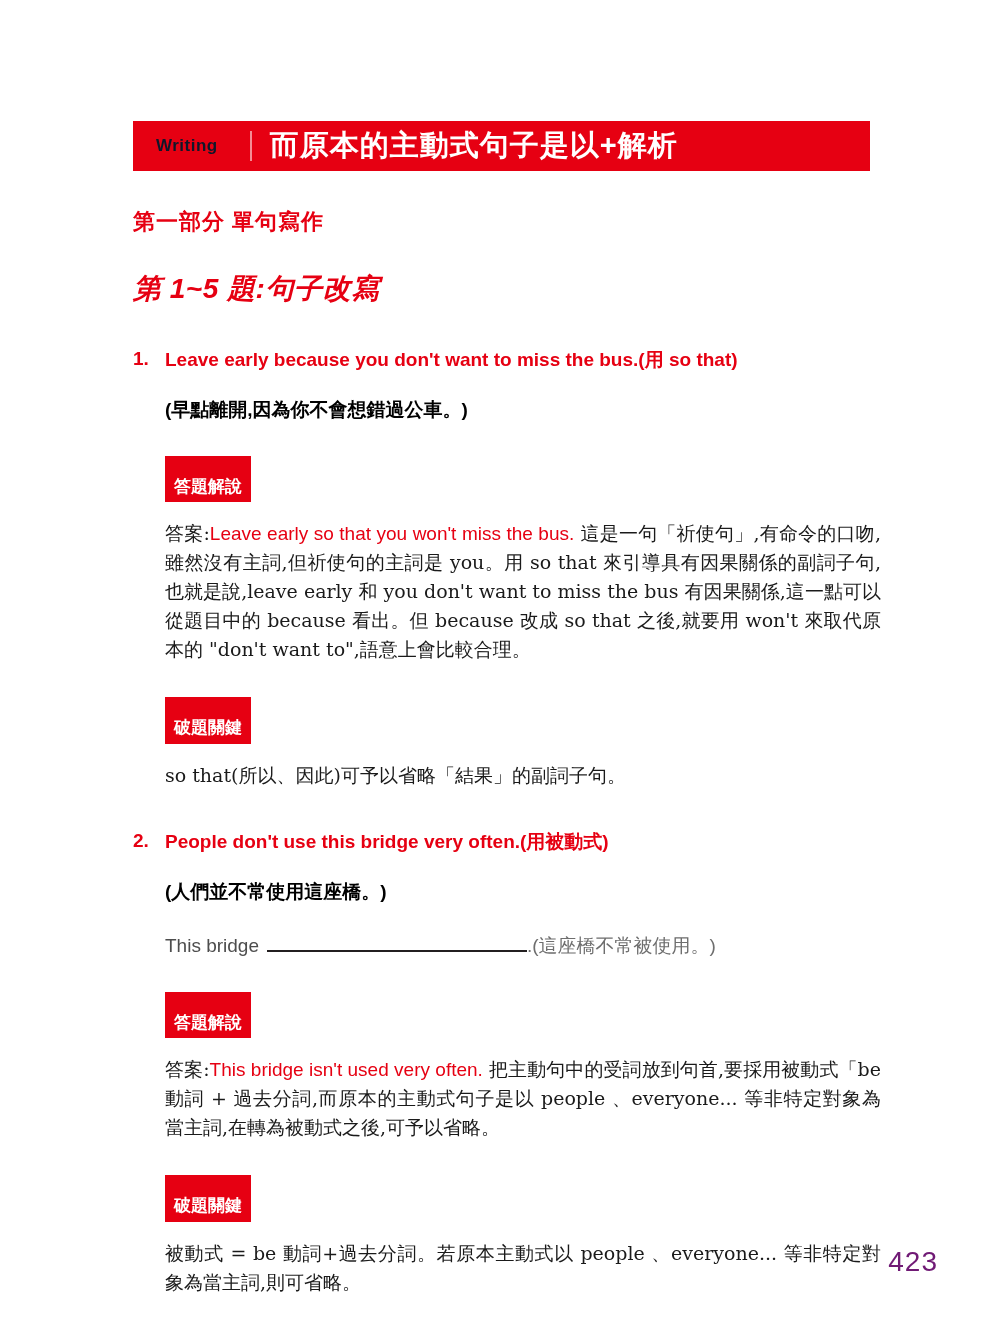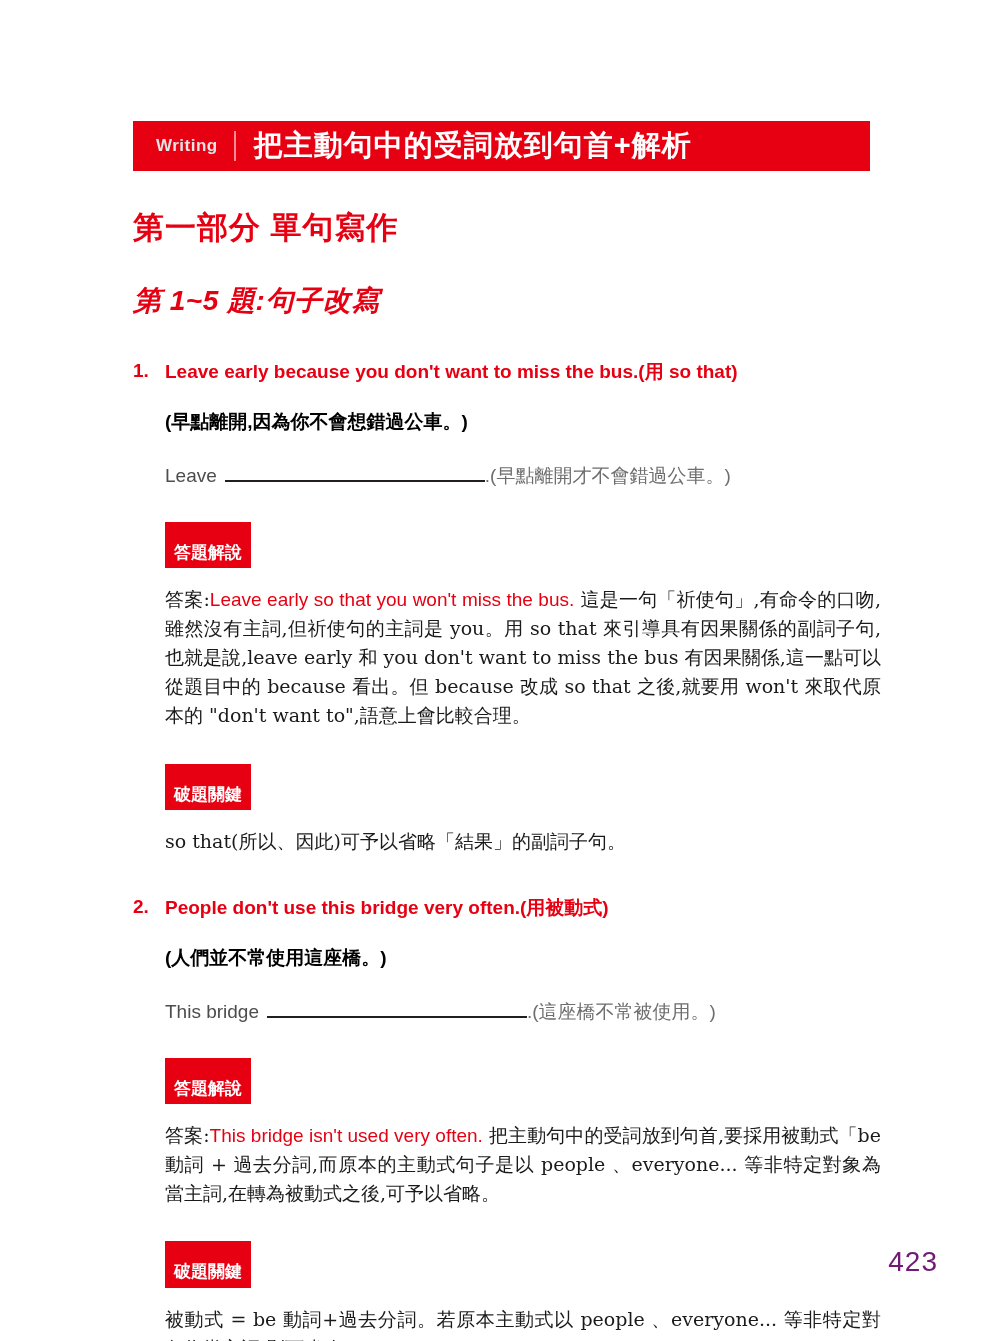--- a/index.html
+++ b/index.html
@@ -12,32 +12,32 @@
   .page { position: relative; width: 1000px; height: 1341px; overflow: hidden; background: #ffffff; }
 
   
   .banner {
     position: absolute; left: 133px; top: 121px;
     width: 737px; height: 50px;
     background: #e60012;
     display: flex; align-items: center;
   }
   .banner-tag {
-    color: #e5e5e5; font-weight: bold; font-size: 17px;
-    padding: 0 16px 0 23px; letter-spacing: 0.5px; flex: none;
+    color: #0f172a; font-weight: bold; font-size: 17px;
+    padding: 0 32px 0 23px; letter-spacing: 0.5px; flex: none;
   }
   .banner-divider { width: 2px; height: 30px; background: rgba(255,255,255,0.55); flex: none; }
   .banner-title {
     color: #ffffff; font-weight: bold; font-size: 29px;
     padding-left: 18px; letter-spacing: 1px; white-space: nowrap;
   }
 
   
   .content { position: absolute; left: 133px; top: 207px; width: 752px; }
-  .part-title { color: #e60012; font-size: 31px; font-weight: bold; margin: 0; letter-spacing: 1px; }
+  .part-title { color: #e60012; font-size: 22px; font-weight: bold; margin: 0; letter-spacing: 1px; }
   .sub-title  { color: #e60012; font-size: 28px; font-weight: bold; margin: 33px 0 0 0; letter-spacing: 0.5px; font-style: italic; }
 
   .question { margin-top: 40px; }
   .q-row { display: flex; align-items: flex-start; }
   .q-num { color: #e60012; font-weight: bold; font-size: 19px; width: 32px; flex: none; }
   .q-prompt { color: #e60012; font-weight: bold; font-size: 19px; line-height: 1.25; }
   .q-body { margin-left: 32px; width: 716px; }
   .q-trans { font-weight: bold; font-size: 19px; margin-top: 25px; color: #000000; }
   .q-stem { margin-top: 27px; font-size: 19px; color: #4d4d4d; }
   .blank {
@@ -64,38 +64,35 @@
   }
 </style>
 </head>
 <body>
 
 <div class="page">
 
   <div class="banner">
     <span class="banner-tag">Writing</span>
     <span class="banner-divider"></span>
-    <span class="banner-title">把主動句中的受詞放到句首+解析</span>
+    <span class="banner-title">而原本的主動式句子是以+解析</span>
   </div>
 
   <div class="content">
 
     <h1 class="part-title">第一部分 單句寫作</h1>
     <h2 class="sub-title">第 1~5 題:句子改寫</h2>
 
     <section class="question">
       <div class="q-row">
         <span class="q-num">1.</span>
         <span class="q-prompt">Leave early because you don't want to miss the bus.(用 so that)</span>
       </div>
       <div class="q-body">
         <div class="q-trans">(早點離開,因為你不會想錯過公車。)</div>
-        <div class="q-stem">
-          <span>Leave</span><span class="blank"></span><span class="stem-after">.(早點離開才不會錯過公車。)</span>
-        </div>
 
         <div class="badge">答題解說</div>
         <p class="para"><span class="ans-prefix">答案:</span><span class="ans-en">Leave early so that you won't miss the bus.</span> <span>這是一句「祈使句」,有命令的口吻,雖然沒有主詞,但祈使句的主詞是 you。用 so that 來引導具有因果關係的副詞子句,也就是說,leave early 和 you don't want to miss the bus 有因果關係,這一點可以從題目中的 because 看出。但 because 改成 so that 之後,就要用 won't 來取代原本的 "don't want to",語意上會比較合理。</span></p>
 
         <div class="badge">破題關鍵</div>
         <p class="para">so that(所以、因此)可予以省略「結果」的副詞子句。</p>
       </div>
     </section>
 
     <section class="question">

